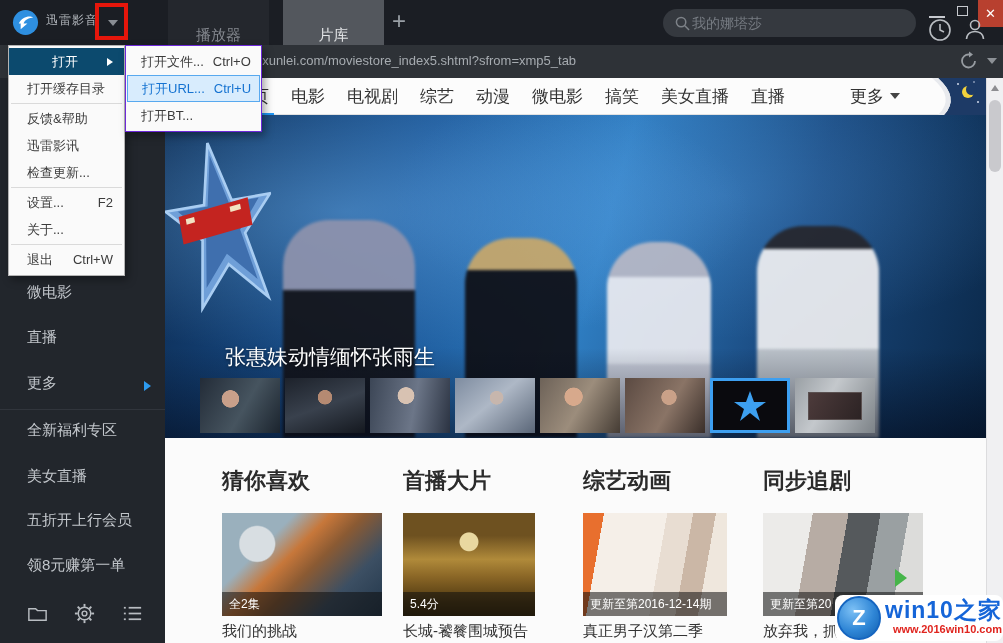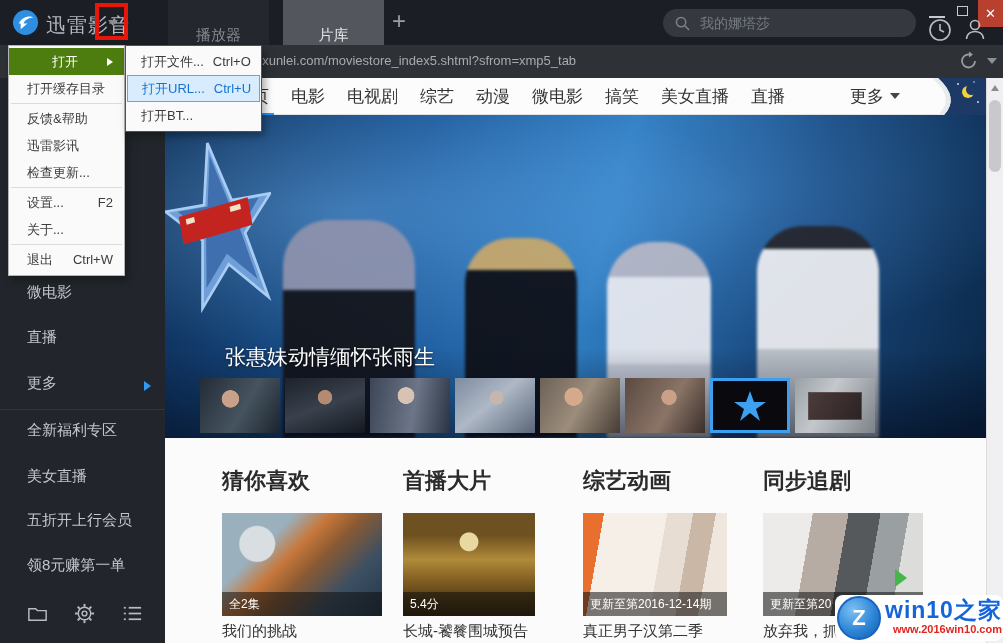--- a/index.html
+++ b/index.html
@@ -2,29 +2,29 @@
 <html><head>
 <meta charset="utf-8">
 <style>
   html,body{margin:0;padding:0;background:#555;}
   *{box-sizing:border-box;font-family:"Liberation Sans","DejaVu Sans",sans-serif;}
   #stage{position:relative;width:1003px;height:643px;overflow:hidden;background:#1b1e24;}
 
   
   .titlebar{position:absolute;left:0;top:0;width:1003px;height:45px;background:#1b1e24;}
   .logo{position:absolute;left:12px;top:9px;width:27px;height:27px;}
-  .appname{position:absolute;left:46px;top:12px;font-size:20px;color:#b4b8be;letter-spacing:1px;}
+  .appname{position:absolute;left:46px;top:12px;font-size:12px;color:#b4b8be;letter-spacing:1px;}
   .title-caret{position:absolute;left:108px;top:20px;width:0;height:0;border-left:5px solid transparent;border-right:5px solid transparent;border-top:6px solid #8a8e94;}
   .redbox{position:absolute;left:95px;top:3px;width:33px;height:37px;border:4px solid #e6160b;z-index:60;}
   .tab{position:absolute;top:0;height:45px;width:101px;display:flex;align-items:flex-end;justify-content:center;font-size:15px;}
   .tab-player{left:168px;background:#24272d;color:#83878e;}
   .tab-library{left:283px;background:#53575d;color:#e2e4e6;}
   .newtab{position:absolute;left:392px;top:7px;font-size:24px;color:#9aa0a6;font-weight:200;}
   .searchbox{position:absolute;left:663px;top:9px;width:253px;height:28px;border-radius:14px;background:#35393f;display:flex;align-items:center;padding-left:12px;}
-  .searchbox input{background:transparent;border:none;outline:none;color:#9599a0;font-size:14px;width:190px;margin-left:8px;}
+  .searchbox input{background:transparent;border:none;outline:none;color:#9599a0;font-size:14px;width:190px;}
   .searchbox input::placeholder{color:#767b82;}
   .win-min{position:absolute;left:929px;top:2px;width:16px;height:16px;border-bottom:2px solid #c6c9ce;}
   .win-max{position:absolute;left:957px;top:6px;width:11px;height:10px;border:1px solid #c6c9ce;}
   .win-close{position:absolute;left:978px;top:0;width:25px;height:27px;background:#b8402f;color:#fff;font-size:13px;display:flex;align-items:center;justify-content:center;}
   .icon-btn{position:absolute;width:24px;height:24px;}
   .clock-btn{left:928px;top:18px;}
   .user-btn{left:963px;top:17px;}
 
   
   .addressbar{position:absolute;left:0;top:45px;width:1003px;height:33px;background:#2e3237;}
@@ -88,21 +88,21 @@
   .p2{background:radial-gradient(circle at 50% 28%,#e9d8a0 0 9%,transparent 10%),linear-gradient(180deg,#6e5120 0 22%,#b08a3a 45%,#8a6626 62%,#4a350f 88%,#352608 100%);}
   .p3{background:linear-gradient(100deg,#e86f2e 0 13%,#f5efe8 13% 52%,#e8ddd2 52% 68%,#cbb7a6 68% 82%,#efe7dd 82%);}
   .p4{background:linear-gradient(100deg,#ecebe9 0 28%,#b7aca4 28% 48%,#55595c 48% 66%,#9aa0a2 66% 82%,#dcdcda 82%);}
   .p4-green{position:absolute;right:16px;top:56px;width:0;height:0;border-top:9px solid transparent;border-bottom:9px solid transparent;border-left:12px solid #46b54a;}
   .badge{position:absolute;left:0;right:0;bottom:0;height:24px;background:rgba(15,15,15,.55);color:#fff;font-size:12px;line-height:24px;padding-left:7px;white-space:nowrap;overflow:hidden;}
   .cap{position:absolute;left:0;top:184px;font-size:15px;color:#333;white-space:nowrap;}
 
   
   .menu-panel{position:absolute;left:8px;top:45px;width:117px;background:#fafafa;border:1px solid #b4b4b4;box-shadow:3px 4px 8px rgba(0,0,0,.35);padding:2px 0;z-index:100;}
   .m-item{height:27px;line-height:27px;padding:0 11px 0 18px;font-size:13px;color:#3c3c3c;display:flex;justify-content:space-between;align-items:center;}
-  .m-item.hl{background:#4d7c0f;color:#fff;padding-left:43px;}
+  .m-item.hl{background:#0c4a6e;color:#fff;padding-left:43px;}
   .m-arrow{width:0;height:0;border-top:4px solid transparent;border-bottom:4px solid transparent;border-left:6px solid #fff;}
   .m-short{color:#3c3c3c;}
   .m-sep{height:1px;background:#dadada;margin:1px 2px;}
   .submenu-panel{position:absolute;left:125px;top:45px;width:137px;background:#fafafa;border:1px solid #6d28d9;box-shadow:3px 4px 8px rgba(0,0,0,.35);padding:2px 1px;z-index:100;}
   .sm-item{height:27px;line-height:25px;padding:0 8px 0 14px;font-size:13px;color:#3c3c3c;display:flex;gap:9px;align-items:center;white-space:nowrap;}
   .sm-item.hl{background:#d8ecfd;border:1px solid #58a9ef;color:#1673d1;}
 
   
   .watermark{position:absolute;left:835px;top:595px;width:168px;height:46px;background:#fff;border-radius:8px;z-index:200;display:flex;align-items:center;}
   .wm-logo{position:absolute;left:2px;top:1px;width:44px;height:44px;border-radius:50%;background:radial-gradient(circle at 35% 30%,#7cc0f5,#2f86d6 55%,#0f5cad);display:flex;align-items:center;justify-content:center;color:#fff;font-weight:bold;font-size:22px;border:2px solid #1565c0;}

